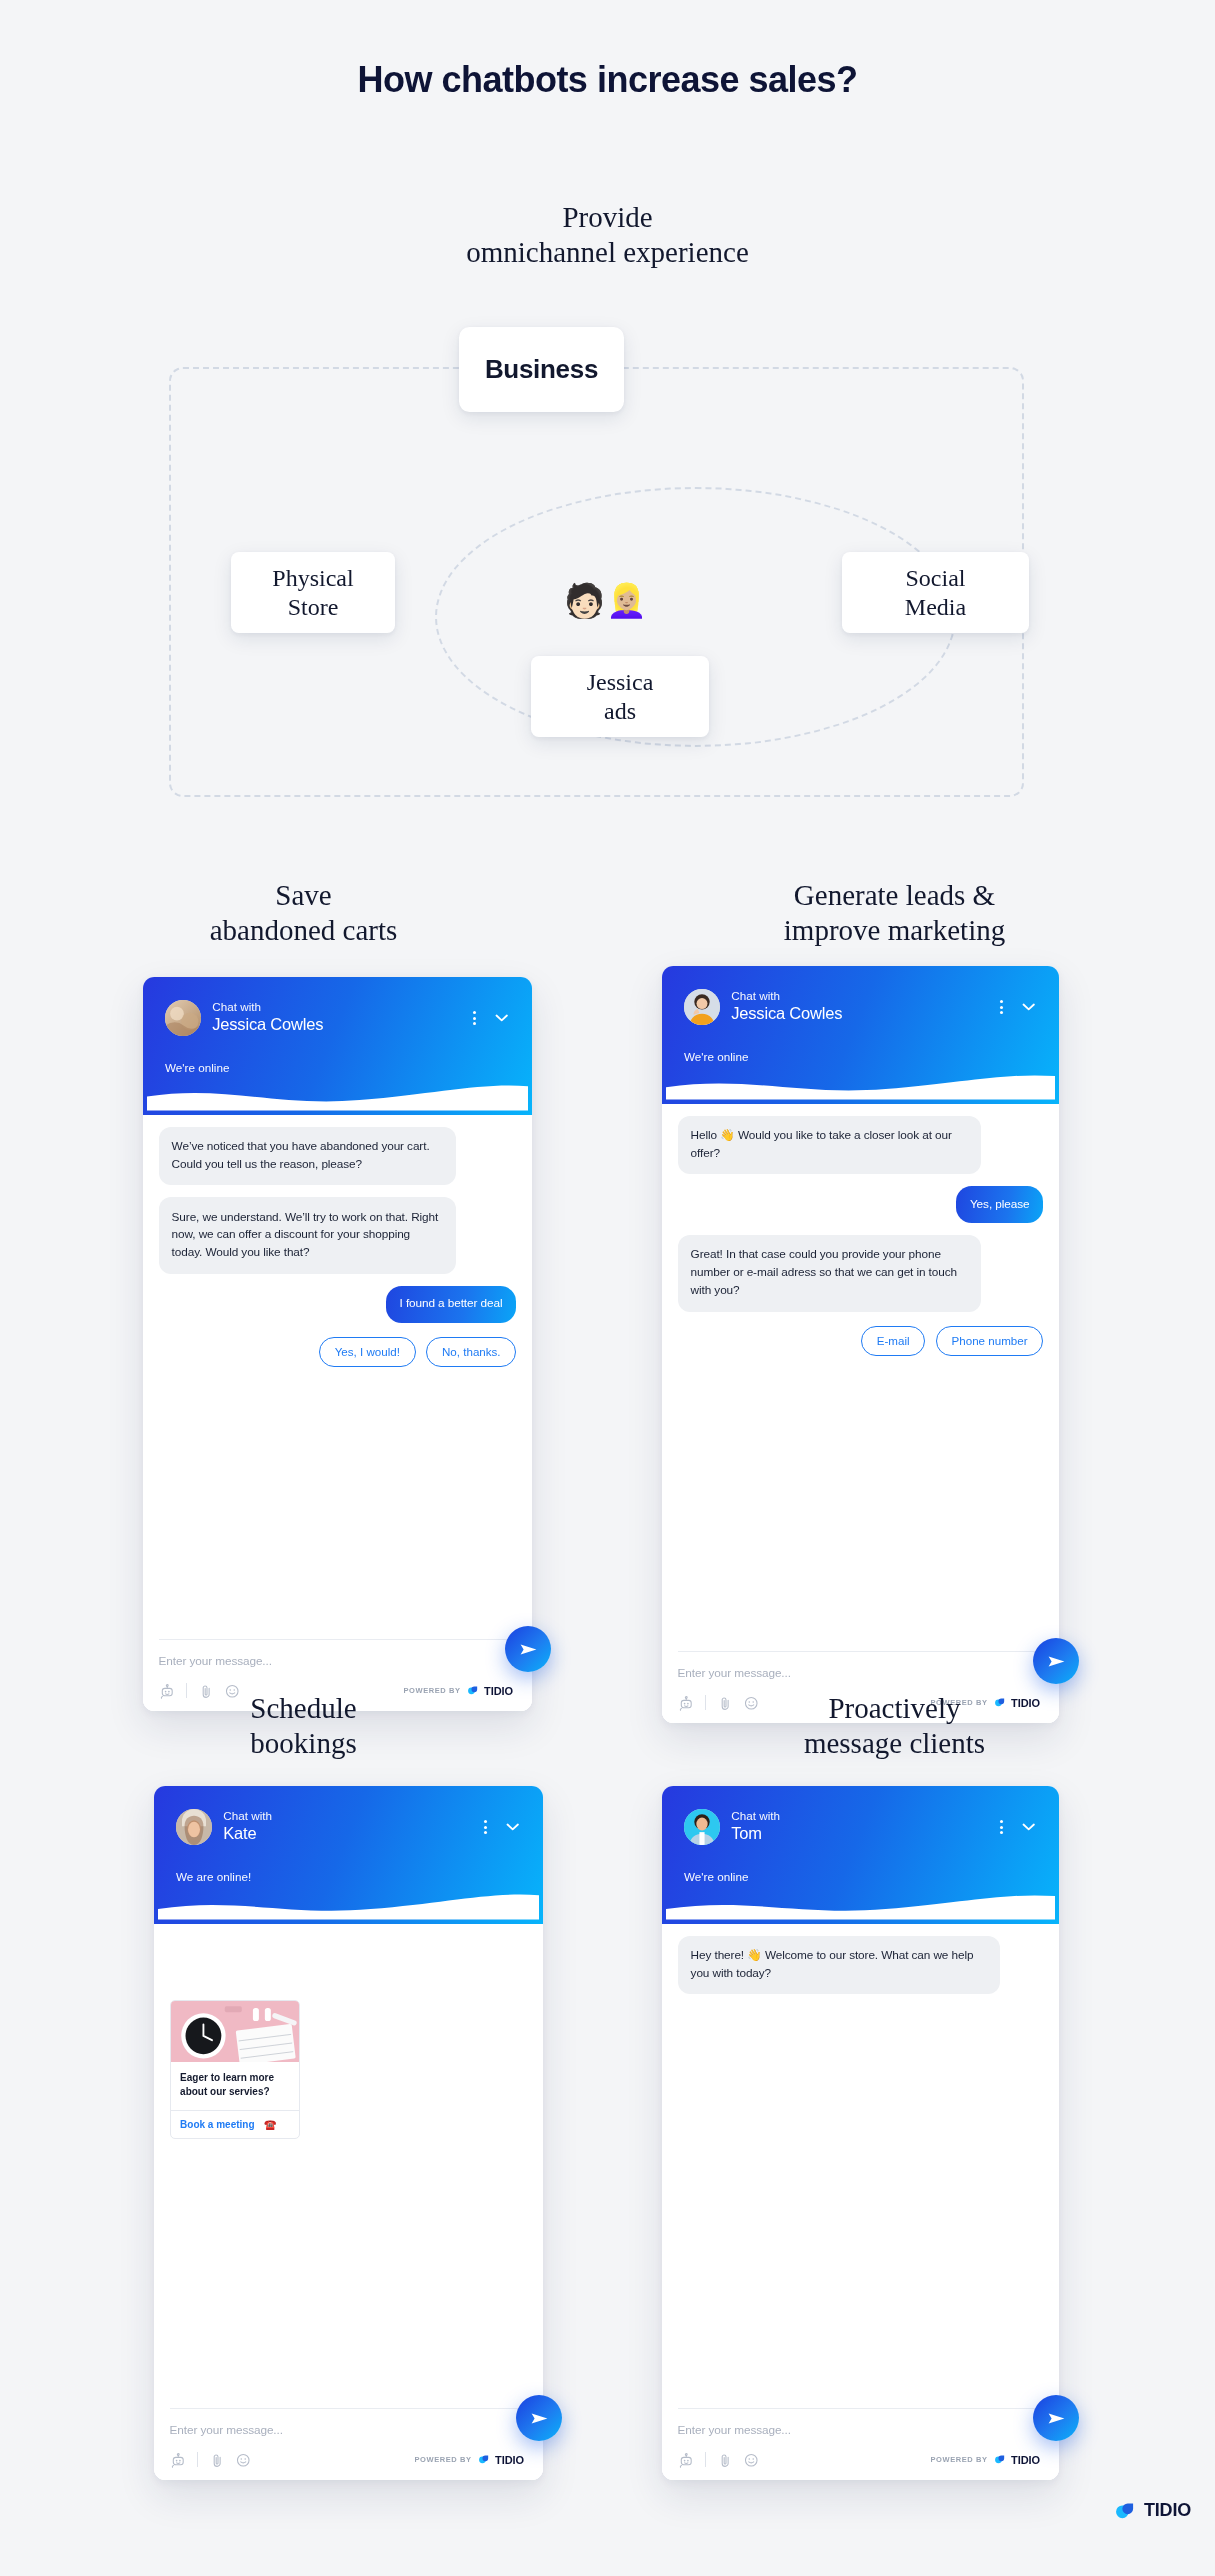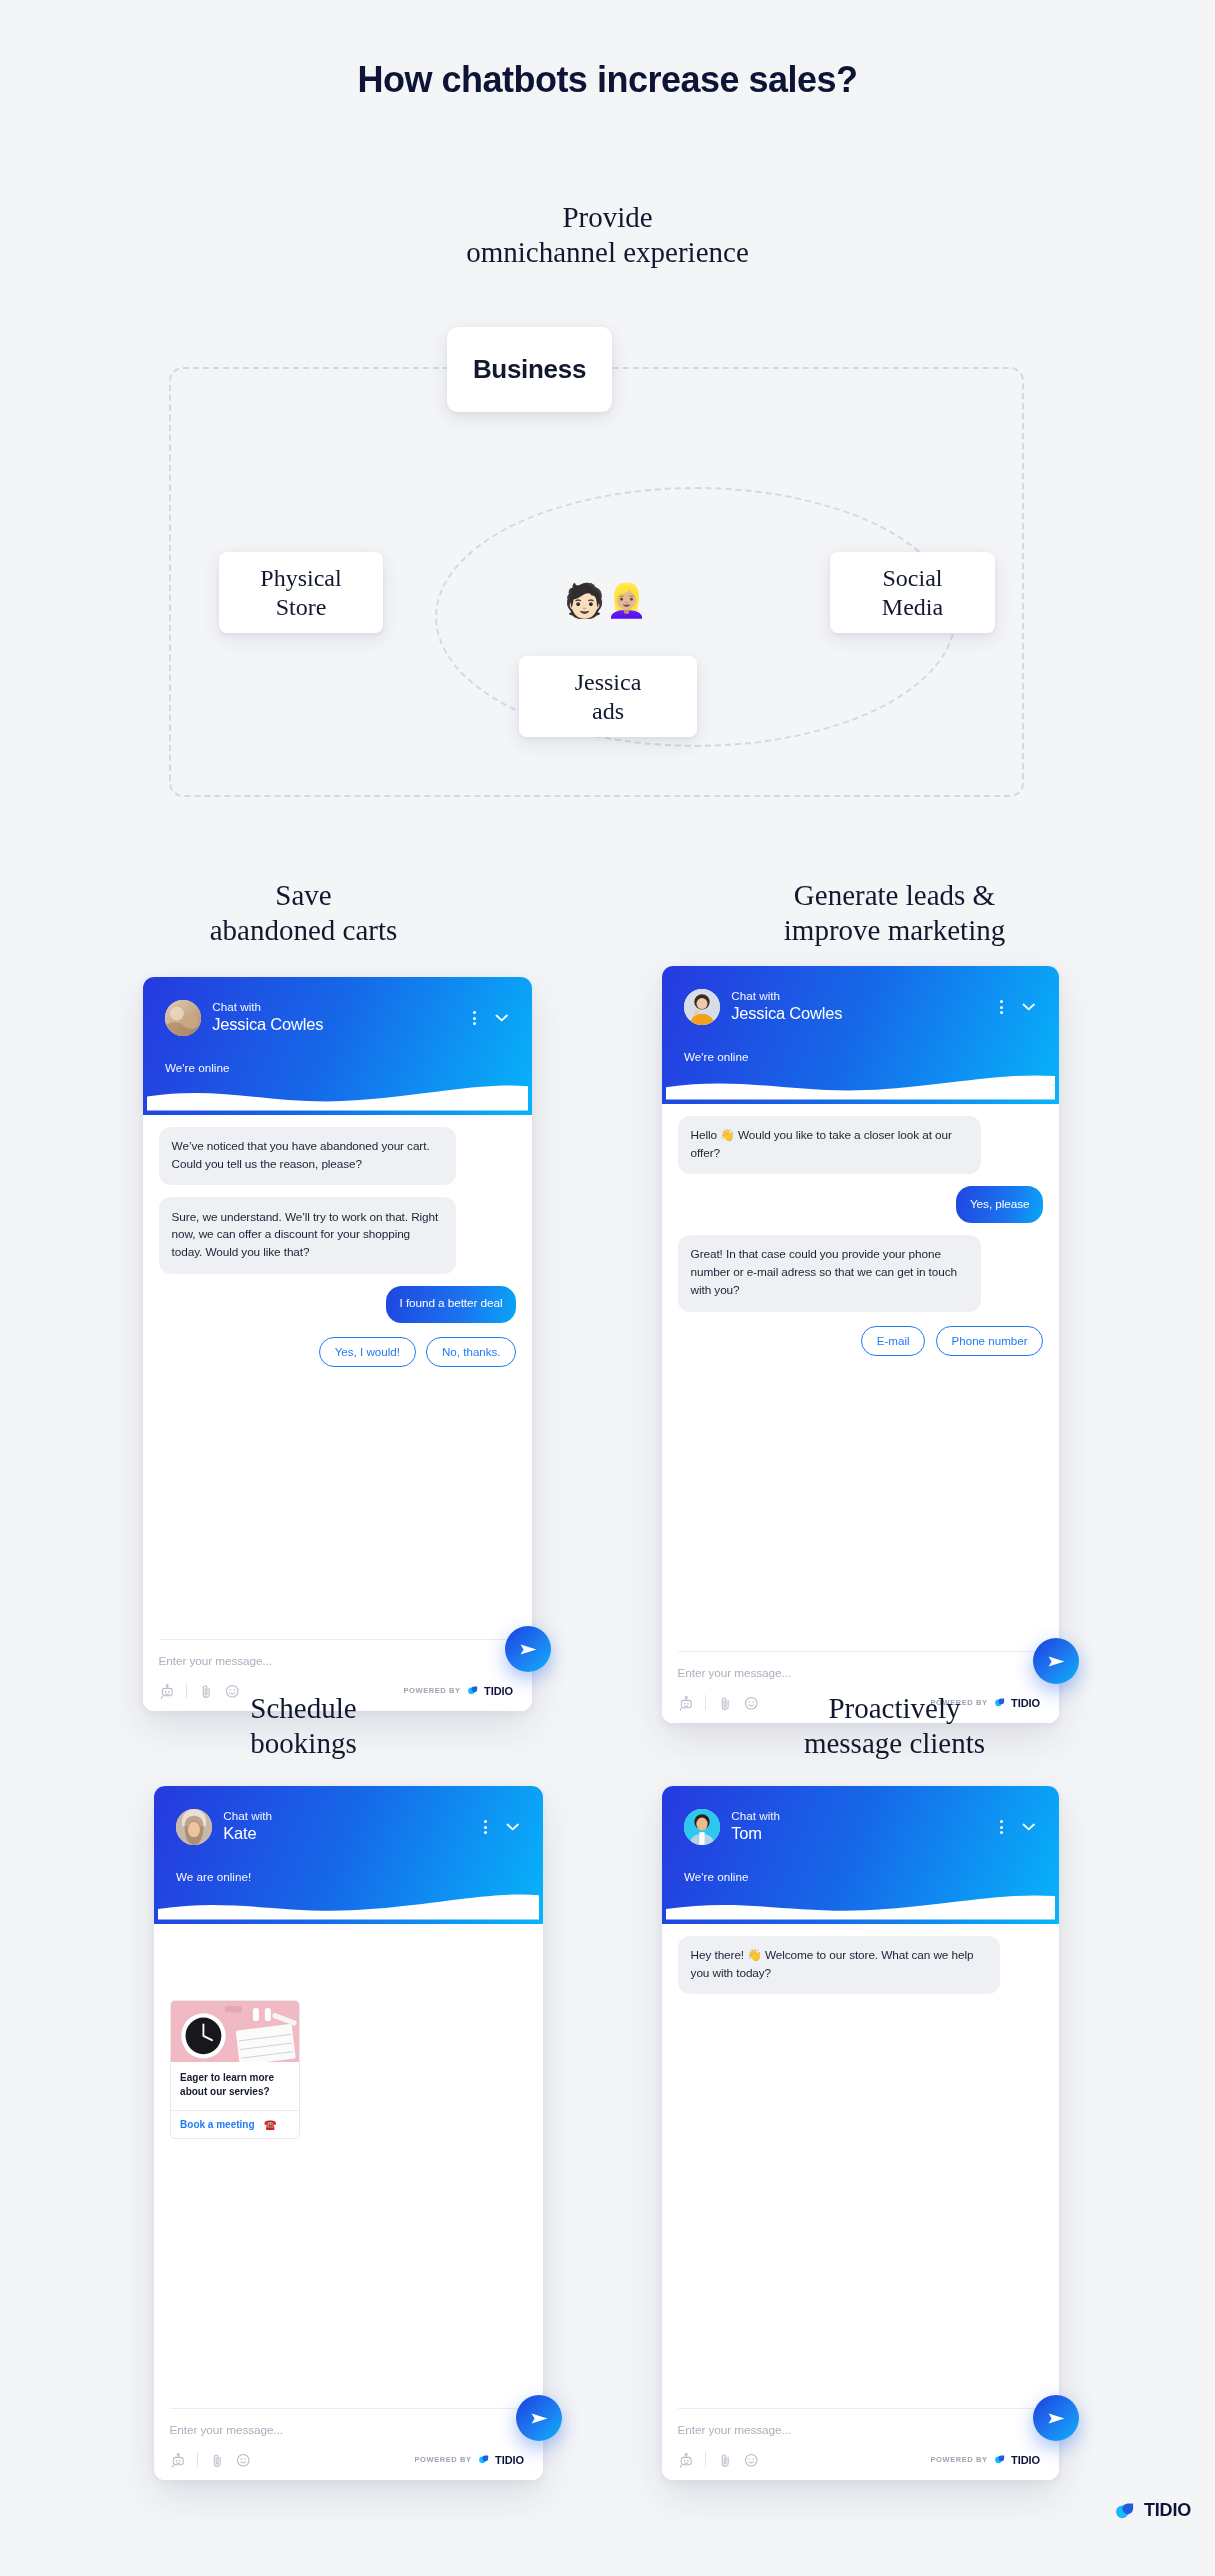--- a/index.html
+++ b/index.html
@@ -59,32 +59,33 @@
     border-radius: 7.8px;
     box-shadow: 0 6px 19px rgba(22,35,77,0.10), 0 1.7px 4.3px rgba(22,35,77,0.05);
     display: flex; align-items: center; justify-content: center;
     text-align: center;
     font-family: "Liberation Serif", serif;
     font-size: 24px;
     line-height: 1.18;
     color: #12182e;
     white-space: pre-line;
     padding: 8.7px 14px;
+    margin-left: 12px;
   }
   .node.business {
     left: 278px; top: -38px; width: 165px; height: 85px;
     font-family: "Liberation Sans", sans-serif;
     font-weight: 700;
     font-size: 26px;
     letter-spacing: -0.3px;
     border-radius: 10.4px;
   }
   .node.marketplace { left: 350px; top: 94px; width: 195px; height: 80px; }
   .node.physical    { left: 50px;  top: 187px; width: 164px; height: 81px; }
-  .node.social      { left: 661px; top: 187px; width: 165px; height: 81px; }
+  .node.social      { left: 661px; top: 187px; width: 187px; height: 81px; }
   .node.shopping    { left: 350px; top: 291px; width: 178px; height: 81px; }
 
   .omni-people {
     position: absolute; left: 376px; top: 219px;
     width: 122px; text-align: center;
     font-size: 33px; line-height: 1;
     letter-spacing: 0.9px;
   }
 
   

